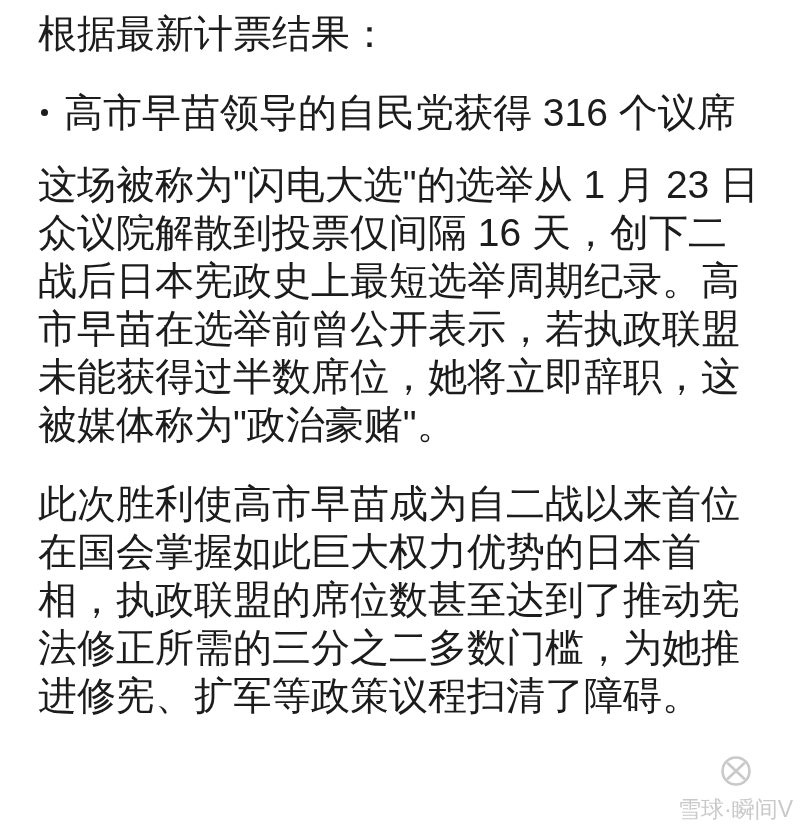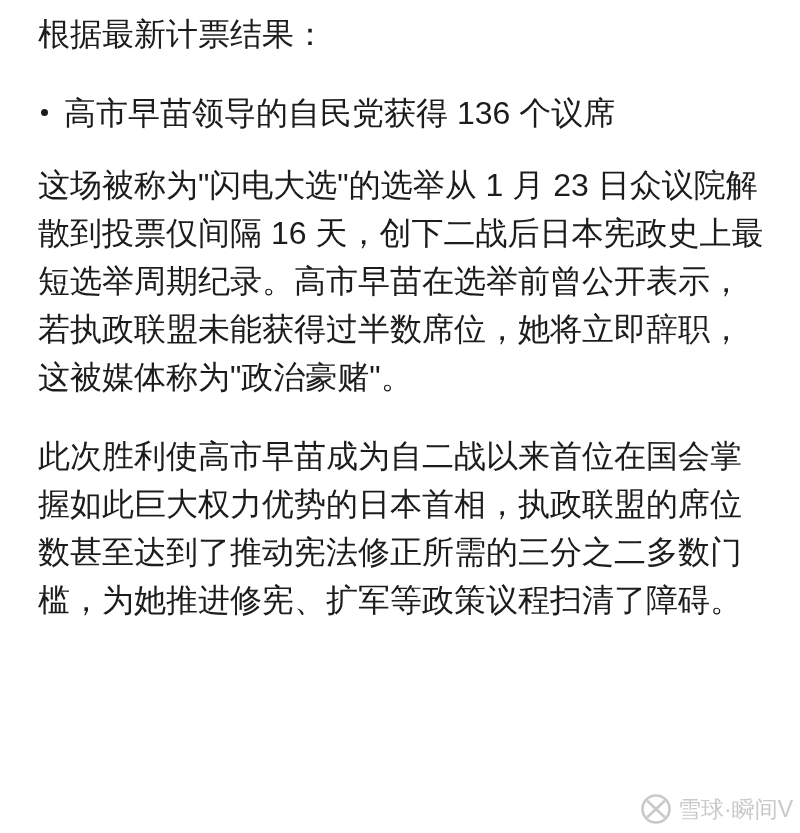--- a/index.html
+++ b/index.html
@@ -9,21 +9,21 @@
     background: #ffffff;
     overflow: hidden;
     position: relative;
     font-family: "Liberation Sans", sans-serif;
   }
   .article {
     position: relative;
     z-index: 1;
     padding: 10px 34px 0 38px;
     color: #1c1c1c;
-    font-size: 32px;
+    font-size: 39px;
     line-height: 48px;
     letter-spacing: 0;
   }
   .intro {
     margin: 0 0 31px 0;
   }
   .results-list {
     list-style: none;
     margin: 0 0 24px 0;
     padding: 0;
@@ -55,36 +55,37 @@
     right: 7px;
     bottom: 8px;
     z-index: 0;
     display: flex;
     align-items: center;
     gap: 6px;
     color: #c9c9c9;
     font-size: 23px;
     line-height: 32px;
     white-space: nowrap;
+    flex-direction: column;
   }
   .watermark svg {
     display: block;
     width: 32px;
     height: 32px;
   }
 </style>
 </head>
 <body>
 
 <main class="article">
   <p class="intro">根据最新计票结果：</p>
 
   <ul class="results-list">
     <li>
-      <span class="bullet-dot"></span><span>高市早苗领导的自民党获得 136 个议席</span>
+      <span class="bullet-dot"></span><span>高市早苗领导的自民党获得 316 个议席</span>
     </li>
   </ul>
 
   <p class="para">这场被称为"闪电大选"的选举从 1 月 23 日众议院解散到投票仅间隔 16 天，创下二战后日本宪政史上最短选举周期纪录。高市早苗在选举前曾公开表示，若执政联盟未能获得过半数席位，她将立即辞职，这被媒体称为"政治豪赌"。</p>
 
   <p class="para">此次胜利使高市早苗成为自二战以来首位在国会掌握如此巨大权力优势的日本首相，执政联盟的席位数甚至达到了推动宪法修正所需的三分之二多数门槛，为她推进修宪、扩军等政策议程扫清了障碍。</p>
 </main>
 
 <div class="watermark">
   <svg viewBox="0 0 32 32" aria-hidden="true">

